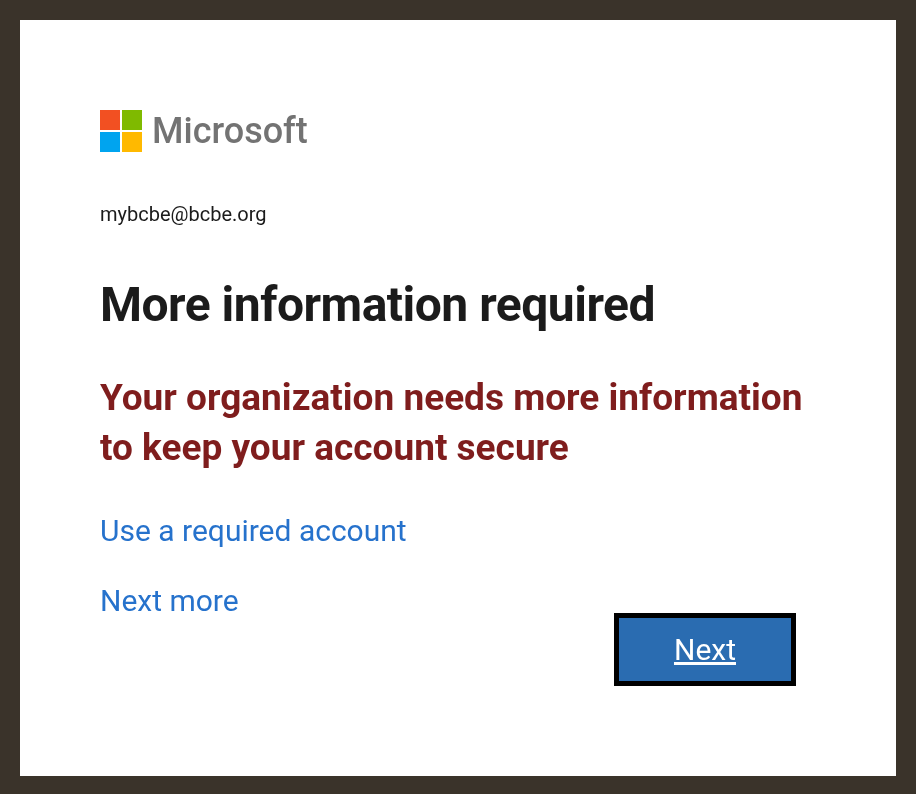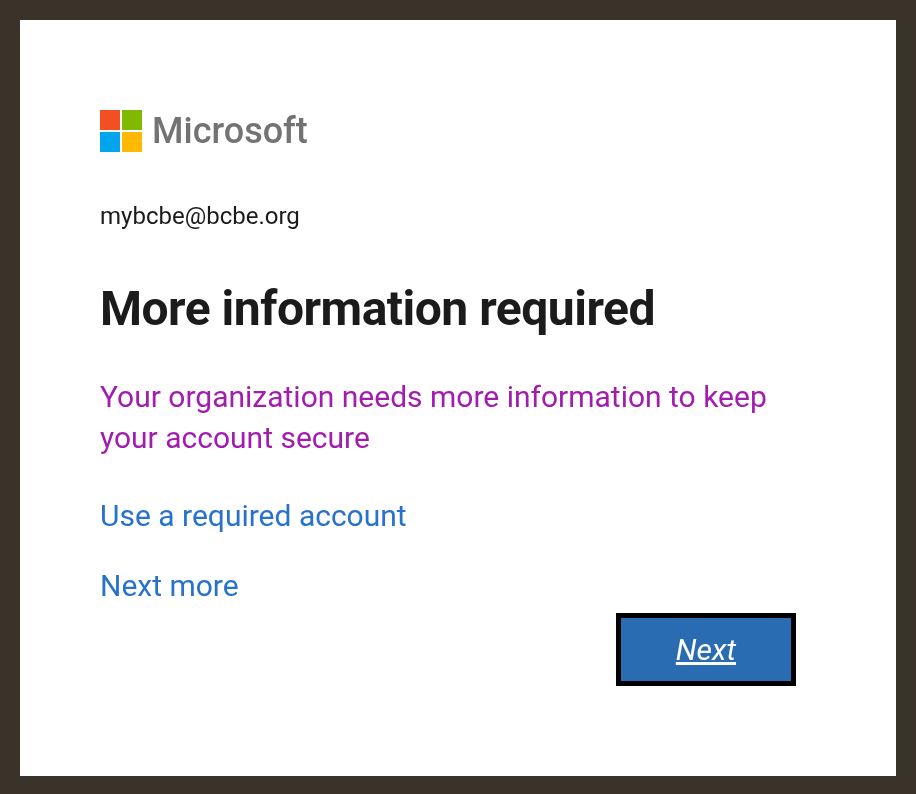--- a/index.html
+++ b/index.html
@@ -42,39 +42,39 @@
     .ms-logo .sq1 { background: #f25022; }
     .ms-logo .sq2 { background: #7fba00; }
     .ms-logo .sq3 { background: #00a4ef; }
     .ms-logo .sq4 { background: #ffb900; }
     .logo-text {
       font-size: 36px;
       color: #737373;
       font-weight: 500;
     }
     .email {
-      font-size: 24px;
+      font-size: 20px;
       color: #1b1b1b;
       margin-bottom: 50px;
       font-weight: 400;
     }
     .heading {
       font-size: 48px;
       font-weight: 700;
       color: #1b1b1b;
       margin-bottom: 40px;
       letter-spacing: -0.5px;
       margin-top: 28px;
     }
     .body-text {
-      font-size: 30px;
-      color: #a21caf;
+      font-size: 37px;
+      color: #7f1d1d;
       line-height: 1.35;
       margin-bottom: 40px;
-      font-weight: 400;
+      font-weight: 700;
     }
     .link {
       display: block;
       font-size: 30px;
       color: #2672cc;
       text-decoration: none;
       margin-bottom: 35px;
       cursor: pointer;
       font-weight: 400;
       width: fit-content;
@@ -86,21 +86,20 @@
     }
     .next-btn {
       background: #2a6cb1;
       color: #ffffff;
       border: 5px solid #000000;
       font-size: 30px;
       padding: 14px 55px;
       cursor: pointer;
       text-decoration: underline;
       font-family: inherit;
-      font-style: italic;
     }
   </style>
 </head>
 <body>
 
 <div class="card">
   <div class="logo-row">
     <div class="ms-logo">
       <div class="sq1"></div>
       <div class="sq2"></div>

